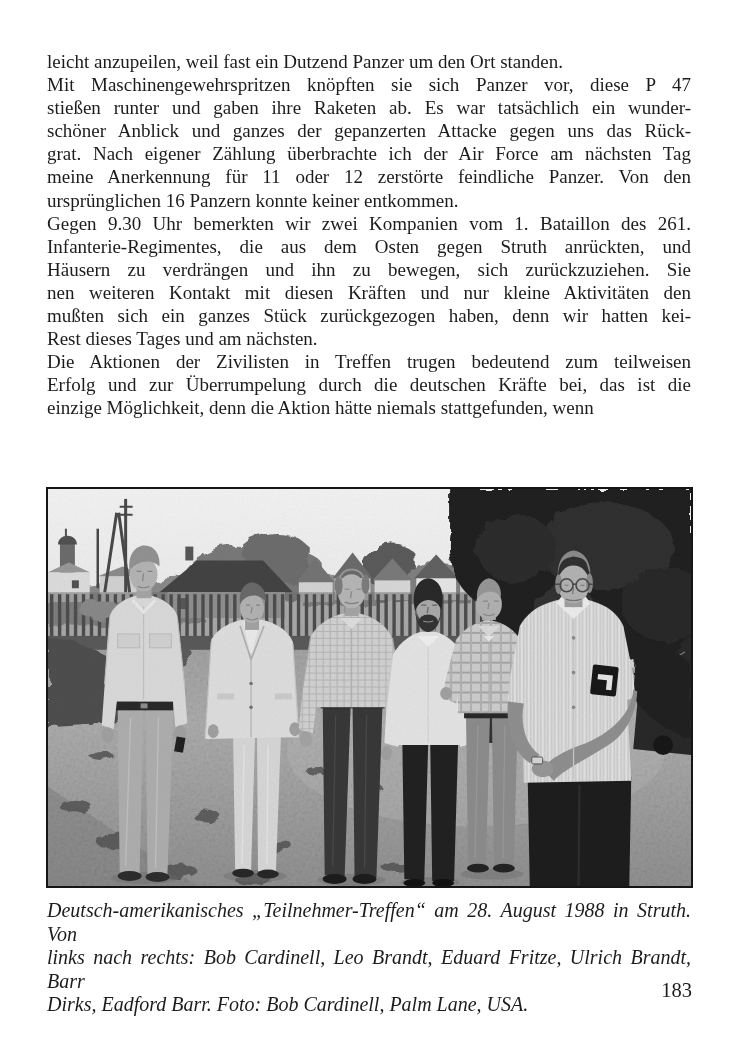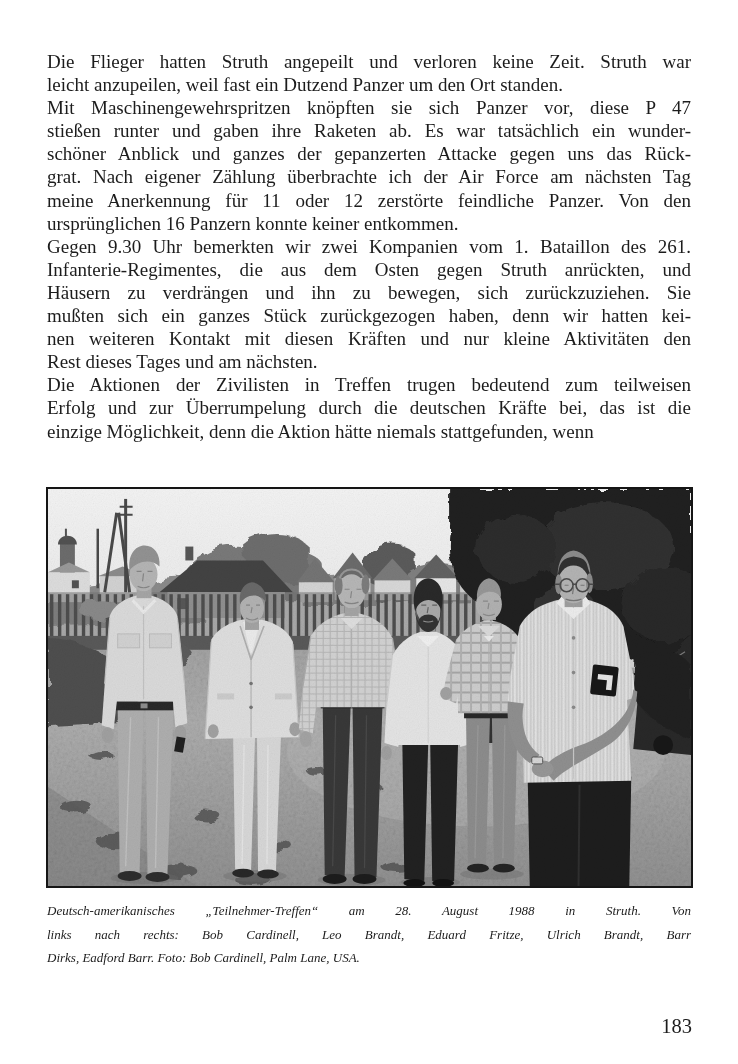--- a/index.html
+++ b/index.html
@@ -15,47 +15,46 @@
   .tline{text-align:justify;text-align-last:justify;white-space:normal;}
   .tline.last{text-align-last:left;}
   .photo-frame{
     position:absolute;left:46px;top:487px;width:647px;height:401px;
     border:2px solid #151515;box-sizing:border-box;margin:0;padding:0;
     background:#e9e9e6;
   }
   .photo-frame svg{display:block;width:100%;height:100%;filter:grayscale(1) contrast(1.02);}
   .caption{
     position:absolute;left:47px;top:899px;width:644px;
-    font-size:13px;line-height:23.5px;font-style:italic;
+    font-size:20px;line-height:23.5px;font-style:italic;
   }
   .caption .tline{text-align:justify;text-align-last:justify;}
   .caption .tline.last{text-align-last:left;}
   .page-number{
-    position:absolute;right:46px;top:979px;font-size:20.5px;margin-top:36px;
+    position:absolute;right:46px;top:979px;font-size:20.5px;
   }
 </style>
 </head>
 <body>
 
 <div class="page">
 
   <div class="body-text">
-      <div class="tline">Die Flieger hatten Struth angepeilt und verloren keine Zeit. Struth war</div>
       <div class="tline last">leicht anzupeilen, weil fast ein Dutzend Panzer um den Ort standen.</div>
       <div class="tline">Mit Maschinengewehrspritzen knöpften sie sich Panzer vor, diese P 47</div>
       <div class="tline">stießen runter und gaben ihre Raketen ab. Es war tatsächlich ein wunder-</div>
       <div class="tline">schöner Anblick und ganzes der gepanzerten Attacke gegen uns das Rück-</div>
       <div class="tline">grat. Nach eigener Zählung überbrachte ich der Air Force am nächsten Tag</div>
       <div class="tline">meine Anerkennung für 11 oder 12 zerstörte feindliche Panzer. Von den</div>
       <div class="tline last">ursprünglichen 16 Panzern konnte keiner entkommen.</div>
       <div class="tline">Gegen 9.30 Uhr bemerkten wir zwei Kompanien vom 1. Bataillon des 261.</div>
       <div class="tline">Infanterie-Regimentes, die aus dem Osten gegen Struth anrückten, und</div>
       <div class="tline">Häusern zu verdrängen und ihn zu bewegen, sich zurückzuziehen. Sie</div>
+      <div class="tline">nen weiteren Kontakt mit diesen Kräften und nur kleine Aktivitäten den</div>
       <div class="tline">mußten sich ein ganzes Stück zurückgezogen haben, denn wir hatten kei-</div>
-      <div class="tline">nen weiteren Kontakt mit diesen Kräften und nur kleine Aktivitäten den</div>
       <div class="tline last">Rest dieses Tages und am nächsten.</div>
       <div class="tline">Die Aktionen der Zivilisten in Treffen trugen bedeutend zum teilweisen</div>
       <div class="tline">Erfolg und zur Überrumpelung durch die deutschen Kräfte bei, das ist die</div>
       <div class="tline last">einzige Möglichkeit, denn die Aktion hätte niemals stattgefunden, wenn</div>
     </div>
 
   <figure class="photo-frame">
     <svg viewBox="0 0 646 400" preserveAspectRatio="none">
       <defs>
         <linearGradient id="gSky" x1="0" y1="0" x2="0" y2="1">

